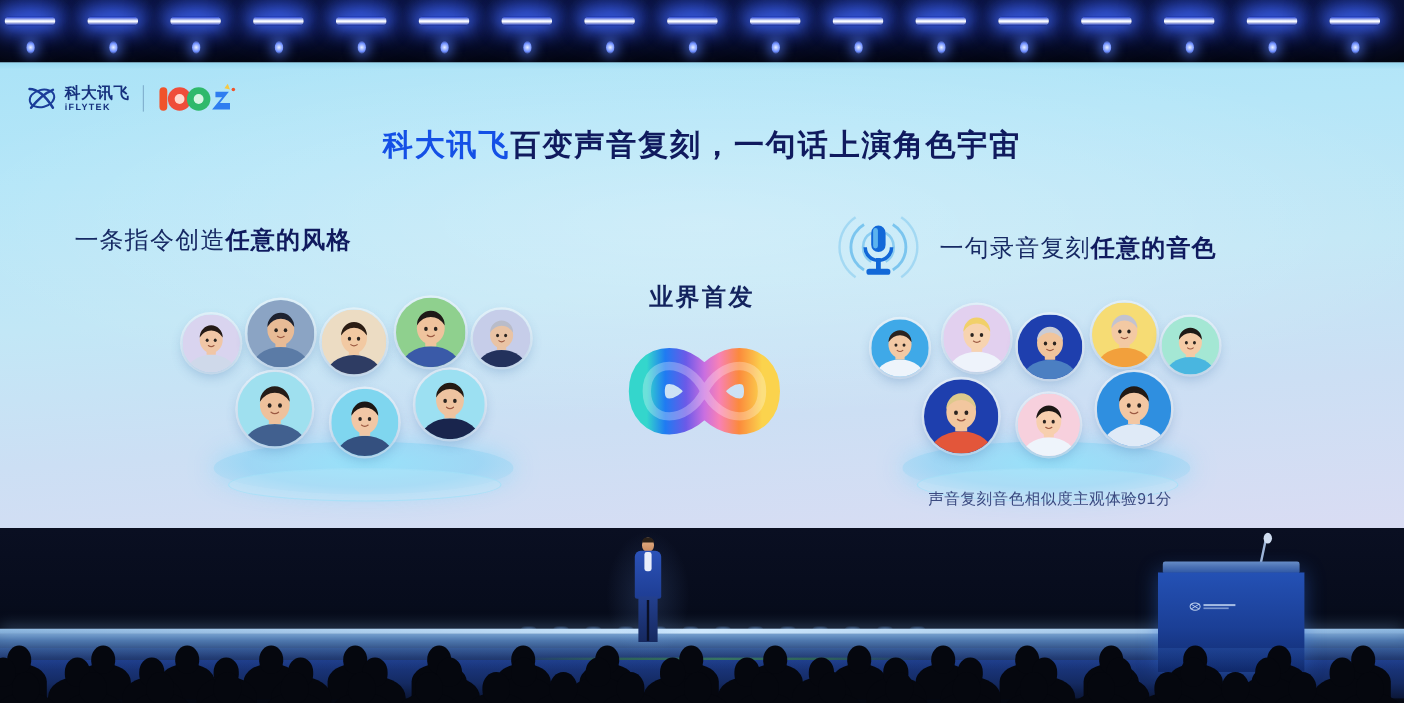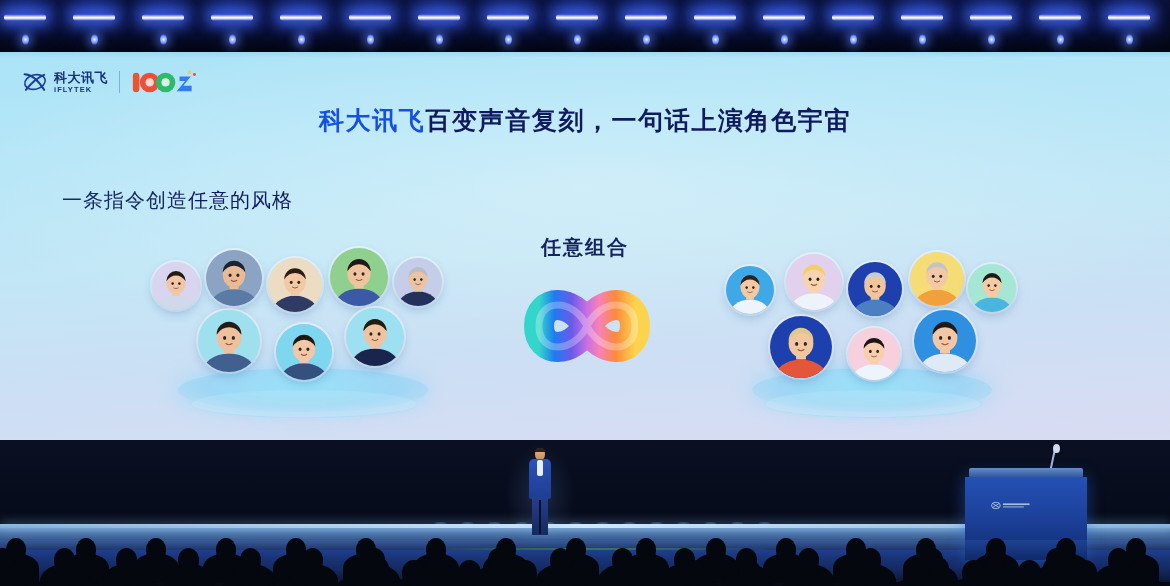--- a/index.html
+++ b/index.html
@@ -50,21 +50,21 @@
   .promptchip{width:120px;height:37px;border-radius:9px;border:1.6px solid #7fbfe8;
     background:linear-gradient(180deg,rgba(214,240,252,.95),rgba(186,228,250,.9));
     box-shadow:0 1px 4px rgba(90,150,200,.3) inset,0 0 7px rgba(255,255,255,.7);
     display:flex;align-items:center;justify-content:center;gap:4px;}
   .promptword{font-size:17px;font-weight:bold;font-style:italic;letter-spacing:.3px;
     background:linear-gradient(95deg,#2f6fe0 0%,#6f5fe0 45%,#b455d8 78%,#7f46d0 100%);
     -webkit-background-clip:text;background-clip:text;color:transparent;}
   .promptcaret{display:inline-block;width:3px;height:17px;border-radius:1px;background:#2f57c8;
     transform:skewX(-14deg);}
   .hdr-txt{font-size:20px;color:#172a64;letter-spacing:1px;white-space:nowrap;}
-  .hdr-txt b{font-weight:normal;color:#101a5e;}
+  .hdr-txt b{font-weight:bold;color:#101a5e;}
 
   .hdr-right{position:absolute;left:695px;top:122px;display:flex;align-items:center;gap:14px;z-index:4;}
   .micwrap{position:relative;width:74px;height:64px;}
 
   
   .ctr-label{position:absolute;left:0;top:182px;width:100%;text-align:center;z-index:4;
     font-size:20px;font-weight:bold;color:#13235e;letter-spacing:2px;}
   .infinity{position:absolute;left:487px;top:222px;width:200px;height:104px;z-index:4;}
 
   
@@ -221,22 +221,44 @@
     <div class="title">
       <span class="hl">科大讯飞</span><span class="rest">百变声音复刻，一句话上演角色宇宙</span>
     </div>
 
     <div class="hdr-left">
       <div class="hdr-txt">
         <span>一条指令创造</span><b>任意的风格</b>
       </div>
     </div>
 
-
-    <div class="ctr-label">任意组合</div>
+    <div class="hdr-right">
+      <div class="micwrap">
+        <svg viewBox="0 0 74 64" width="74" height="64">
+          <g stroke="#3aa7e8" fill="none" opacity=".55">
+            <path d="M25 13 A22 22 0 0 0 25 51" stroke-width="2.4"></path>
+            <path d="M49 13 A22 22 0 0 1 49 51" stroke-width="2.4"></path>
+            <path d="M18 7 A30 30 0 0 0 18 57" stroke-width="2" opacity=".5"></path>
+            <path d="M56 7 A30 30 0 0 1 56 57" stroke-width="2" opacity=".5"></path>
+            <path d="M31 20 A14 14 0 0 0 31 44" stroke-width="2.2" opacity=".8"></path>
+            <path d="M43 20 A14 14 0 0 1 43 44" stroke-width="2.2" opacity=".8"></path>
+          </g>
+          <rect x="31" y="14" width="12" height="22" rx="6" fill="#1268d8"></rect>
+          <rect x="32.6" y="16" width="4" height="17" rx="2" fill="#6fc6f5" opacity=".8"></rect>
+          <path d="M26 32 a11 11 0 0 0 22 0" stroke="#1268d8" stroke-width="3" fill="none"></path>
+          <rect x="35" y="41" width="4" height="10" fill="#1268d8"></rect>
+          <rect x="27" y="50" width="20" height="5" rx="2.4" fill="#1268d8"></rect>
+        </svg>
+      </div>
+      <div class="hdr-txt">
+        <span>一句录音复刻</span><b>任意的音色</b>
+      </div>
+    </div>
+
+    <div class="ctr-label">业界首发</div>
     <div class="infinity">
       <svg viewBox="0 0 200 104" width="200" height="104">
         <defs>
           <linearGradient id="infg" x1="0" y1="0" x2="1" y2="0">
             <stop offset="0%" stop-color="#34d6cc"></stop>
             <stop offset="16%" stop-color="#1f7bf2"></stop>
             <stop offset="34%" stop-color="#6b5ae8"></stop>
             <stop offset="50%" stop-color="#c96fe0"></stop>
             <stop offset="63%" stop-color="#f881b5"></stop>
             <stop offset="80%" stop-color="#fb8a3c"></stop>
@@ -410,20 +432,21 @@
             <ellipse cx="50" cy="104" rx="44" ry="34" fill="#dfeaf7"></ellipse>
             <rect x="42" y="56" width="16" height="14" fill="#f3c7a3"></rect>
             <ellipse cx="50" cy="44" rx="20" ry="23" fill="#f3c7a3"></ellipse>
             <path d="M30 40 a20 21 0 0 1 40 0 q-8 -12 -20 -12 q-12 0 -20 12z" fill="#211a16"></path>
             <ellipse cx="43" cy="45" rx="2.6" ry="3" fill="#2a2420"></ellipse>
             <ellipse cx="57" cy="45" rx="2.6" ry="3" fill="#2a2420"></ellipse>
             <path d="M45 54 q5 4 10 0" stroke="#9c5a43" stroke-width="1.8" fill="none" stroke-linecap="round"></path>
           </svg></div>
       </div>
 
+    <div class="caption cap-right">声音复刻音色相似度主观体验91分</div>
   </div>
 
   <div class="hall">
     <div class="backwall"></div>
     <div id="footlights">
         <div class="footlight" style="left: 434px;"></div>
         <div class="footlight" style="left: 461px;"></div>
         <div class="footlight" style="left: 488px;"></div>
         <div class="footlight" style="left: 515px;"></div>
         <div class="footlight" style="left: 542px;"></div>

